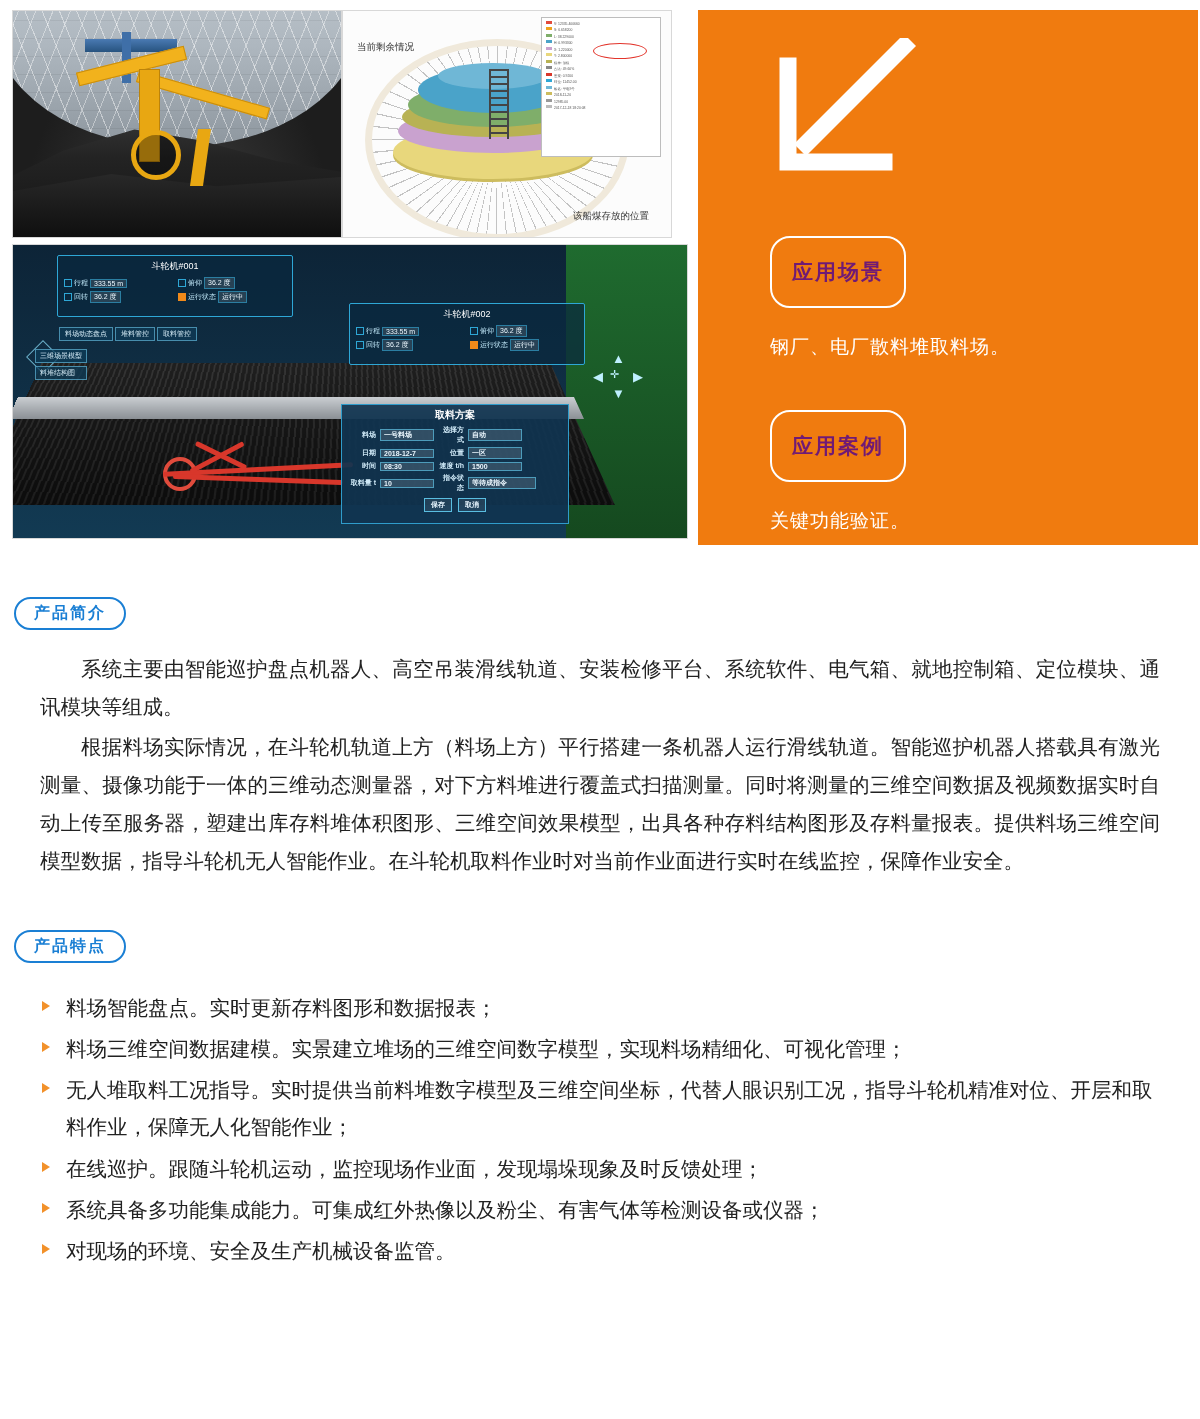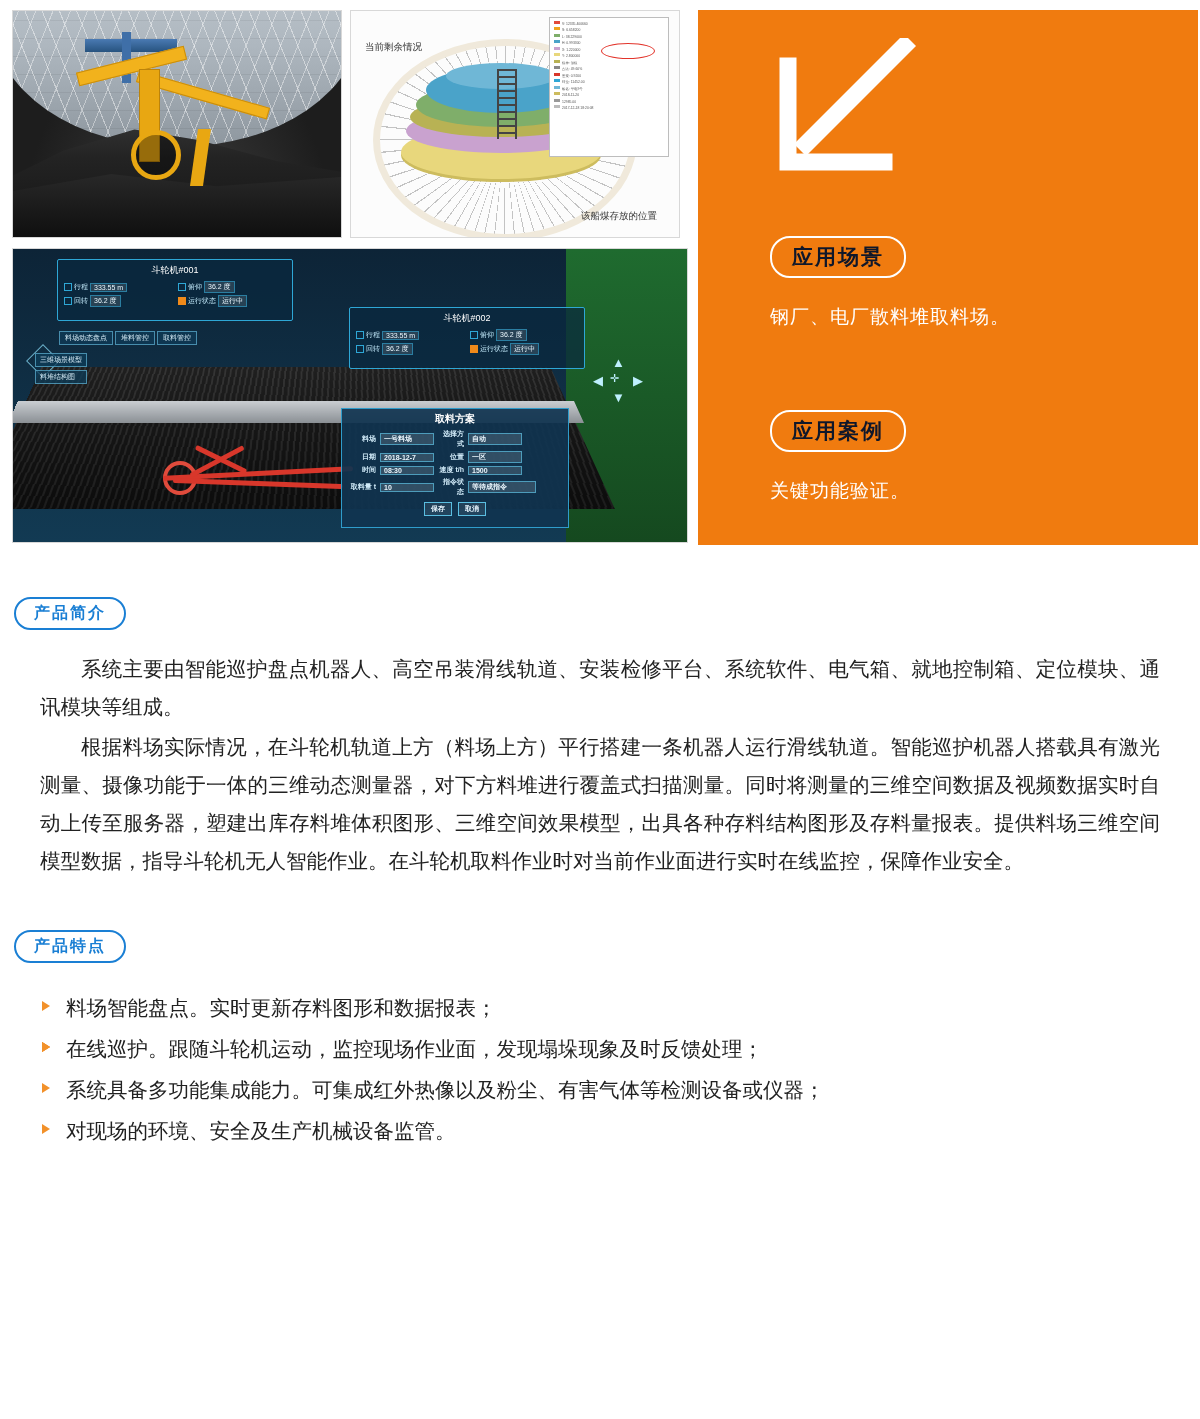--- a/index.html
+++ b/index.html
@@ -20,21 +20,20 @@
     display: flex;
     width: 1200px;
     height: 545px;
     box-sizing: border-box;
     padding: 10px 0 0 12px;
   }
   .media-col {
     width: 676px;
     display: flex;
     flex-wrap: wrap;
-    gap: 8px;
   }
   .photo {
     position: relative;
     overflow: hidden;
     border: 1px solid #d8d8d8;
     box-sizing: border-box;
   }
   .photo-1 { width: 330px; height: 228px; }
   .photo-2 { width: 330px; height: 228px; background: #fdfdfd; }
   .photo-3 { width: 796px; height: 295px; }
@@ -247,21 +246,21 @@
   
   .orange-panel {
     width: 500px; height: 535px; margin-left: 10px;
     background: #f07b0f; position: relative; box-sizing: border-box;
   }
   .arrow-icon {
     position: absolute; left: 78px; top: 28px; width: 140px; height: 140px;
   }
   .pill {
     display: inline-block; border: 2px solid #ffffff; border-radius: 20px;
-    color: #0f172a; font-size: 21px; font-weight: bold; padding: 5px 20px;
+    color: #701a75; font-size: 21px; font-weight: bold; padding: 20px 20px;
     letter-spacing: 2px;
   }
   .op-block { position: absolute; left: 72px; }
   .op-1 { top: 226px; }
   .op-2 { top: 400px; }
   .op-text {
     color: #ffffff; font-size: 19px; margin-top: 26px; letter-spacing: 1px;
   }
   .sec-pill {
     display: inline-block; border: 2px solid #1a7fd4; border-radius: 18px;
@@ -546,19 +545,19 @@
 <div class="body-text">
   <p>系统主要由智能巡护盘点机器人、高空吊装滑线轨道、安装检修平台、系统软件、电气箱、就地控制箱、定位模块、通讯模块等组成。</p>
   <p>根据料场实际情况，在斗轮机轨道上方（料场上方）平行搭建一条机器人运行滑线轨道。智能巡护机器人搭载具有激光测量、摄像功能于一体的三维动态测量器，对下方料堆进行覆盖式扫描测量。同时将测量的三维空间数据及视频数据实时自动上传至服务器，塑建出库存料堆体积图形、三维空间效果模型，出具各种存料结构图形及存料量报表。提供料场三维空间模型数据，指导斗轮机无人智能作业。在斗轮机取料作业时对当前作业面进行实时在线监控，保障作业安全。</p>
 </div>
 
 <div class="h-feat">
   <span class="sec-pill">产品特点</span>
 </div>
 <ul class="feature-list">
   <li><span class="bullet"></span><span>料场智能盘点。实时更新存料图形和数据报表；</span></li>
-  <li><span class="bullet"></span></li>
-  <li><span class="bullet"></span></li>
+  <li><span class="bullet"></span><span>料场三维空间数据建模。实景建立堆场的三维空间数字模型，实现料场精细化、可视化管理；</span></li>
+  <li><span class="bullet"></span><span>无人堆取料工况指导。实时提供当前料堆数字模型及三维空间坐标，代替人眼识别工况，指导斗轮机精准对位、开层和取料作业，保障无人化智能作业；</span></li>
   <li><span class="bullet"></span><span>在线巡护。跟随斗轮机运动，监控现场作业面，发现塌垛现象及时反馈处理；</span></li>
   <li><span class="bullet"></span><span>系统具备多功能集成能力。可集成红外热像以及粉尘、有害气体等检测设备或仪器；</span></li>
   <li><span class="bullet"></span><span>对现场的环境、安全及生产机械设备监管。</span></li>
 </ul>
 <div class="bottom-spacer"></div>
 
 </body></html>

